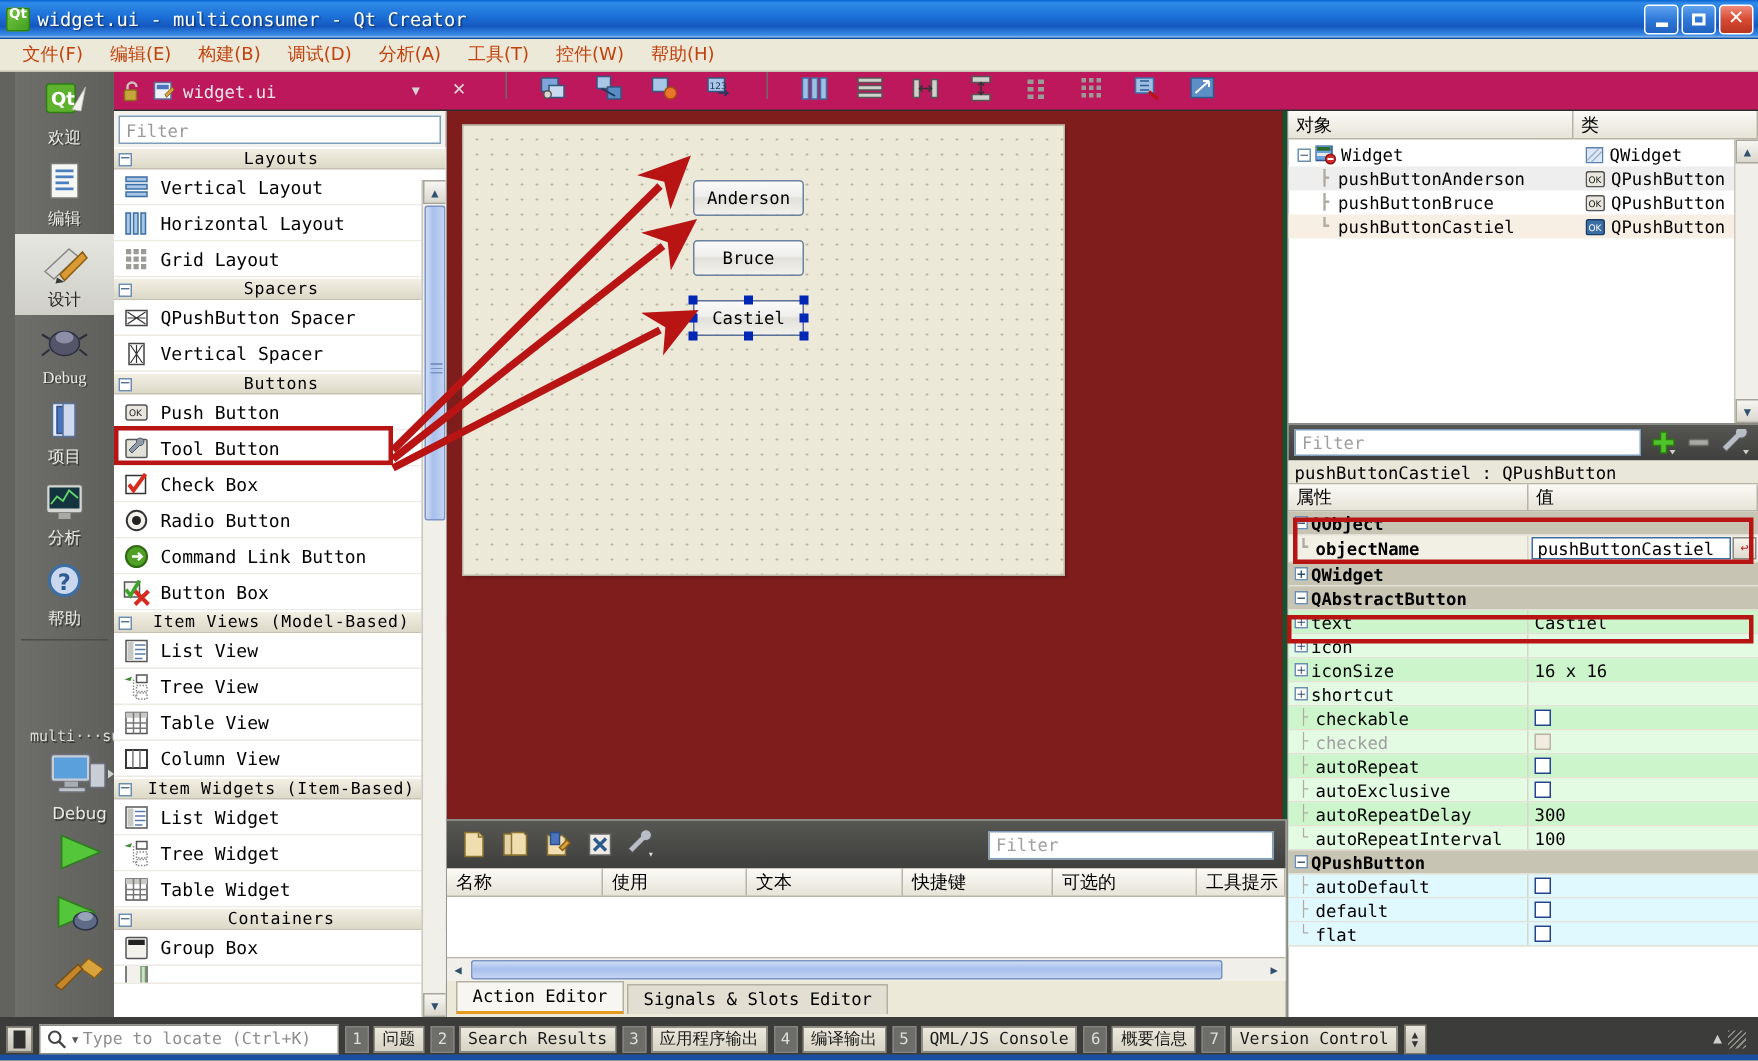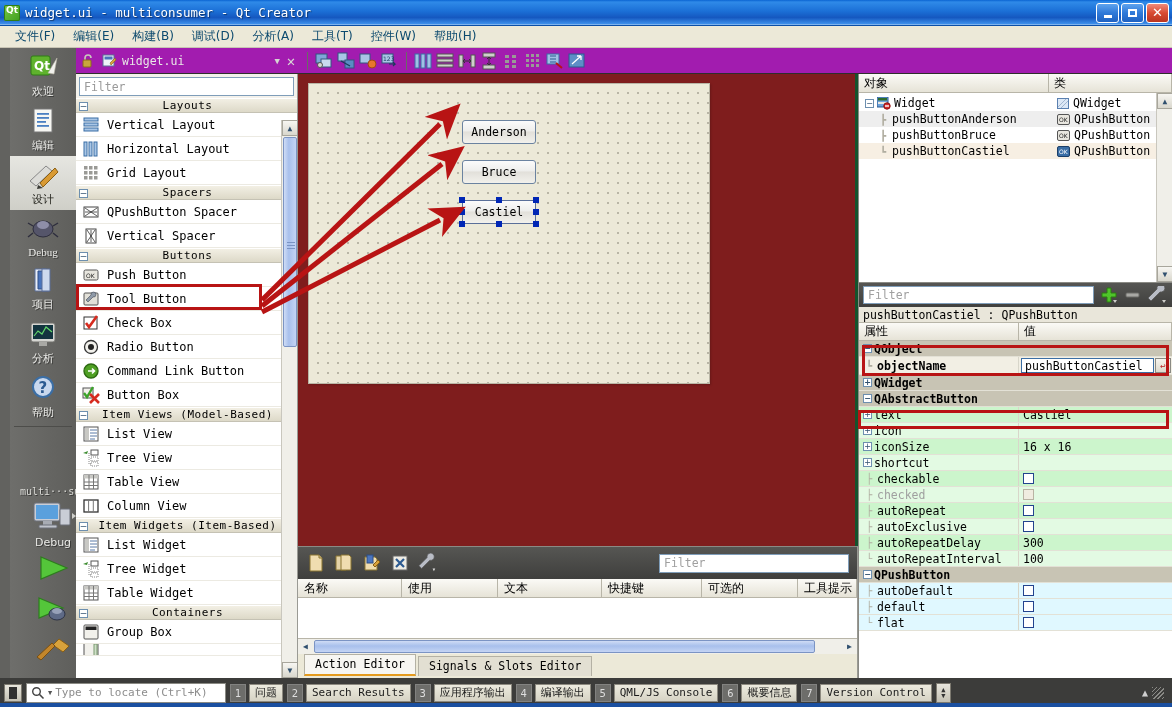--- a/index.html
+++ b/index.html
@@ -45,21 +45,21 @@
   .tb-btn .glyph-max { width:9px; height:8px; border:2px solid #fff; }
   .tb-btn .glyph-close { font-size: 13px; line-height: 13px; font-weight: bold; }
 
   
   .menubar {
     position: absolute; left: 0; top: 26px; width: 1172px; height: 22px;
     background: #ece9d8; border-bottom: 1px solid #c8c4b4;
     display: flex; align-items: center; padding-left: 6px;
   }
   .menu-item {
-    padding: 2px 9px; font-size: 12px; color: #0c4a6e;
+    padding: 2px 9px; font-size: 12px; color: #c2410c;
     font-family: "DejaVu Sans", sans-serif; white-space: nowrap; cursor: default; text-align: right;
   }
 
   
   .modebar {
     position: absolute; left: 0; top: 48px; width: 76px; height: 630px;
     background: #62625f;
     border-right: 1px solid #3b3b39;
   }
   .modebar-inner { position:absolute; left: 10px; top: 0; width: 66px; height: 630px;
@@ -84,23 +84,23 @@
   .proj-name { font-size:10px; color:#dcdcd8; text-align:center; font-family:"DejaVu Sans Mono",monospace;
     text-shadow: 1px 1px 0 #3a3a38; padding: 2px 0; white-space: nowrap; overflow: hidden; }
   .kitrow { text-align:center; position: relative; }
   .kitrow .mlabel { font-size:11px; color:#e9e9e6; font-family:"DejaVu Sans",sans-serif; text-shadow:1px 1px 0 #3a3a38; }
   .runbtn { text-align:center; padding: 6px 0; }
 
   
   .edtoolbar {
     position: absolute; left: 76px; top: 48px; width: 1096px; height: 26px;
     background: linear-gradient(180deg,#5a5a57 0%,#44444, #3f3f3d 100%);
-    background-color: #a21caf;
+    background-color: #be185d;
     border-bottom: 1px solid #2e2e2c;
-    display: flex; align-items: center; padding: 0 4px;
+    display: flex; padding: 0 4px; gap: 15px;
   }
   .edtool-file {
     display:flex; align-items:center; gap: 5px; min-width: 200px;
   }
   .edtool-file .fname { color:#e8e8e6; font-size: 11.5px; font-family:"DejaVu Sans Mono",monospace; }
   .tbsep { width: 1px; height: 18px; background: #6a6a66; margin: 0 5px; }
   .tbbtn { width:22px; height:22px; display:flex; align-items:center; justify-content:center; }
 
   
   .widgetbox {

